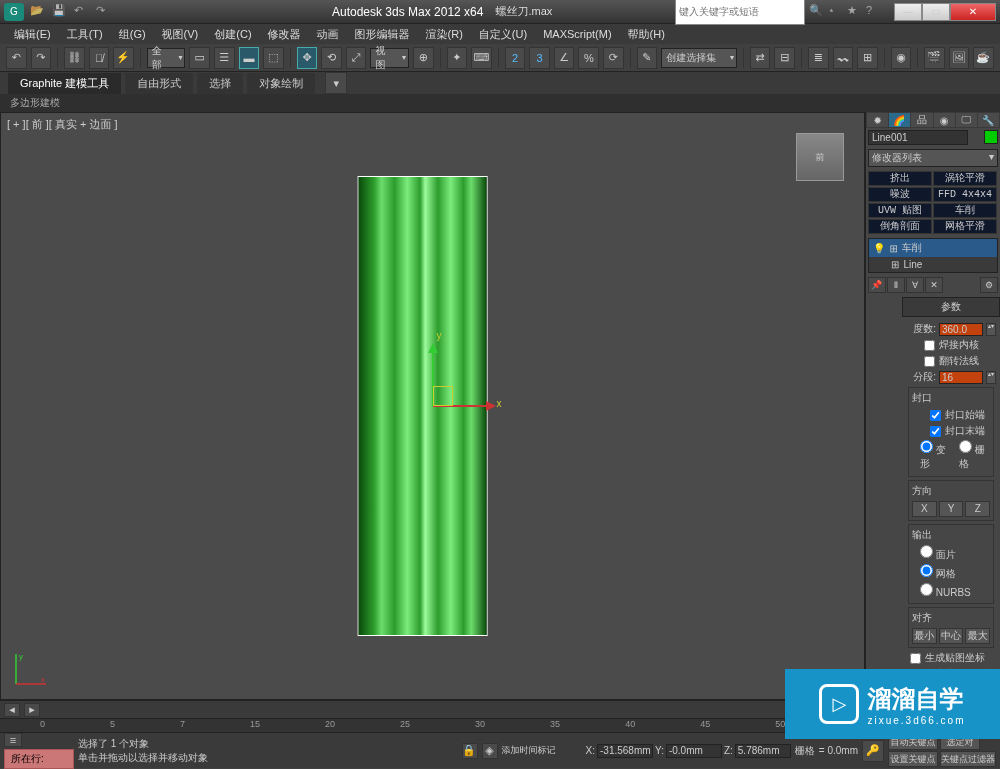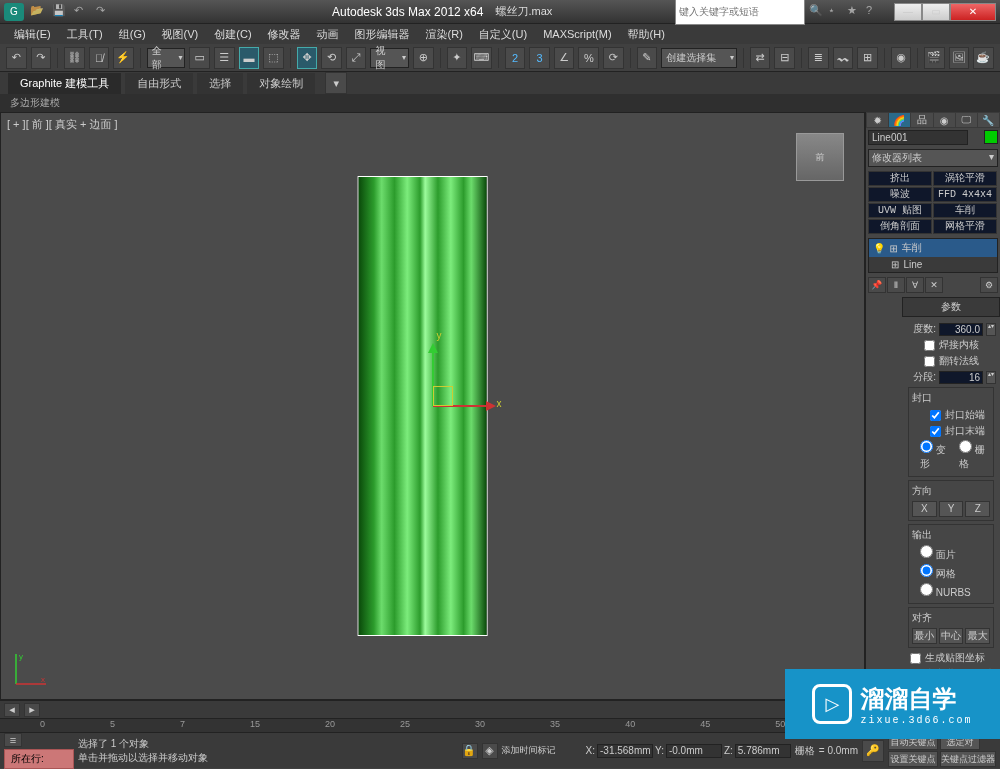--- a/index.html
+++ b/index.html
@@ -68,21 +68,21 @@
 .mod-stack { margin: 2px; background: #3a3a3a; border: 1px solid #222; height: 72px; }
 .stack-item { padding: 2px 4px; display: flex; align-items: center; gap: 4px; }
 .stack-item.active { background: #2a5a8a; }
 .stack-icons { display: flex; gap: 1px; margin: 2px; }
 .stack-icons .si { width: 18px; height: 16px; background: #4a4a4a; border: 1px solid #333; display: flex; align-items: center; justify-content: center; font-size: 9px; }
 .rollout { margin: 2px 0; padding-left: 36px; }
 .rollout-hdr { background: #3a3a3a; text-align: center; padding: 2px; border: 1px solid #222; font-size: 10px; }
 .rollout-body { padding: 3px 4px; }
 .param-row { display: flex; align-items: center; gap: 3px; margin: 2px 0; font-size: 10px; justify-content: flex-end; }
 .param-label { color: #ccc; }
-.spinner { width: 44px; height: 13px; background: #0f172a; border: 1px solid #222; color: #ccc; text-align: right; padding: 0 2px; font-size: 10px; }
+.spinner { width: 44px; height: 13px; background: #c2410c; border: 1px solid #222; color: #ccc; padding: 0 2px; font-size: 10px; }
 .spin-btns { width: 10px; height: 13px; background: #555; border: 1px solid #333; font-size: 6px; text-align: center; line-height: 5px; }
 .chk { display: flex; align-items: center; gap: 4px; margin: 2px 0; justify-content: flex-start; padding-left: 18px; }
 .chk input { width: 11px; height: 11px; }
 .radio-row { display: flex; gap: 8px; padding-left: 8px; margin: 2px 0; }
 .group-box { border: 1px solid #333; margin: 3px 2px; padding: 3px; }
 .group-title { font-size: 10px; color: #ccc; margin-bottom: 3px; }
 .btn-row { display: flex; gap: 2px; justify-content: center; }
 .axis-btn { width: 32px; height: 16px; background: #555; border: 1px solid #333; text-align: center; font-size: 10px; line-height: 14px; }
 
 
@@ -94,21 +94,21 @@
 .status-left { width: 70px; }
 .pink-btn { background: #c77; color: #000; padding: 2px 6px; border: 1px solid #a55; }
 .status-mid { flex: 1; }
 .coord { display: flex; align-items: center; gap: 2px; }
 .coord-in { width: 56px; height: 14px; background: #333; border: 1px solid #222; color: #ccc; padding: 0 2px; font-size: 10px; }
 
 
 .watermark { position: absolute; right: 0; bottom: 30px; width: 215px; height: 70px; background: #1793c8; display: flex; align-items: center; justify-content: center; gap: 8px; color: #fff; z-index: 100; }
 .wm-logo { width: 40px; height: 40px; border: 3px solid #fff; border-radius: 8px; display: flex; align-items: center; justify-content: center; font-size: 18px; }
 .wm-txt { font-size: 24px; font-weight: bold; }
-.wm-sub { font-size: 10px; letter-spacing: 2px; font-family: Liberation Mono, monospace; }
+.wm-sub { font-size: 10px; letter-spacing: 2px; }
 
 svg { display: block; }
 </style>
 </head>
 <body>
 
 <div class="titlebar">
   <div class="app-icon">G</div>
   <div class="qat">
     <div class="qat-btn">📂</div>

